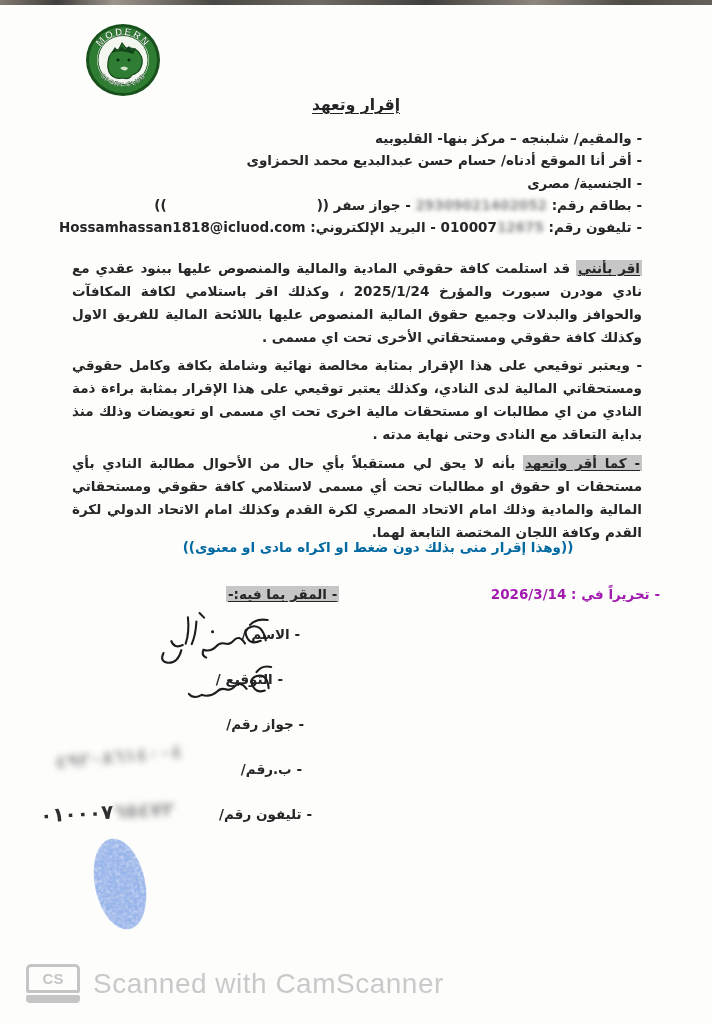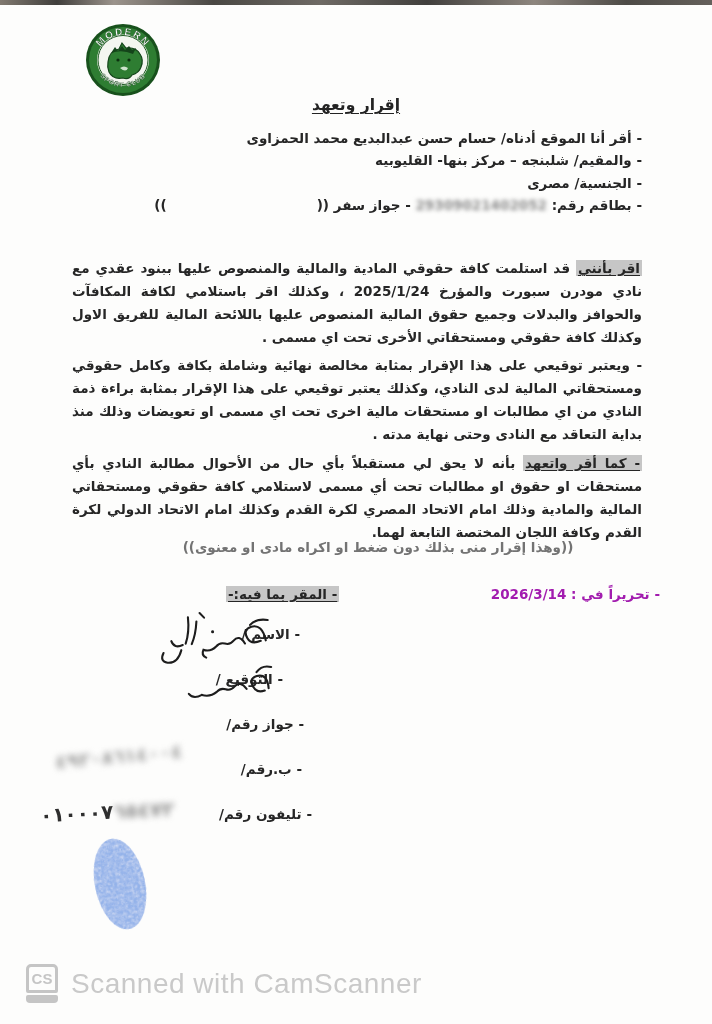--- a/index.html
+++ b/index.html
@@ -26,21 +26,21 @@
   .phone-run,.num-run{unicode-bidi:isolate;}
 
   .para{position:absolute;right:70px;left:72px;text-align:justify;text-align-last:right;
     font-size:13.5px;font-weight:700;color:#262626;line-height:23px;}
   .p1{top:257px;}
   .p2{top:354px;}
   .p3{top:452px;}
   .hl{background:#c6c6c6;text-decoration:underline;text-underline-offset:2px;padding:0 2px;}
 
   .no-coercion{position:absolute;top:539px;left:0;right:0;text-align:center;
-    font-size:13.5px;font-weight:700;color:#737373;padding-left:44px;}
+    font-size:13.5px;font-weight:700;color:#0369a1;padding-left:44px;}
 
   .date-label{position:absolute;top:586px;right:52px;font-size:13.5px;font-weight:700;color:#a21caf;margin-left:12px;}
   .ack-label{position:absolute;top:586px;left:178px;font-size:13.5px;font-weight:700;color:#262626;margin-left:48px;}
 
   .sig-label{position:absolute;font-size:13.5px;font-weight:700;color:#262626;white-space:nowrap;}
   .lbl-name{top:626px;right:412px;}
   .lbl-sign{top:671px;right:429px;}
   .lbl-passport{top:716px;right:408px;}
   .lbl-idno{top:761px;right:410px;}
   .lbl-phone{top:806px;right:400px;}
@@ -51,21 +51,21 @@
 
   .hand-idno{position:absolute;left:55px;top:745px;transform:rotate(-5deg);
     font-size:19px;font-weight:700;color:#9a9a9a;letter-spacing:4px;filter:blur(3px);direction:ltr;}
   .hand-phone{position:absolute;left:40px;top:800px;transform:rotate(-3deg);
     font-size:20px;font-weight:700;color:#2e2e2e;letter-spacing:7px;direction:ltr;white-space:nowrap;}
   .hand-phone .redacted{filter:blur(3px);color:#8d8d8d;letter-spacing:3px;}
 
   .fingerprint{position:absolute;left:80px;top:826px;}
 
   .cs-footer{position:absolute;left:26px;top:964px;display:flex;align-items:center;gap:13px;}
-  .cs-badge{width:32px;height:40px;display:flex;flex-direction:column;align-items:stretch;}
+  .cs-badge{width:54px;height:40px;display:flex;flex-direction:column;align-items:stretch;}
   .cs-box{height:23px;border:3px solid #c5c5c5;border-radius:5px 5px 2px 2px;
     display:flex;align-items:center;justify-content:center;
     font-family:"Liberation Sans",sans-serif;font-weight:700;font-size:15px;color:#c5c5c5;}
   .cs-base{height:8px;margin-top:2px;background:#c5c5c5;border-radius:2px 2px 4px 4px;}
   .cs-text{font-family:"Liberation Sans",sans-serif;font-size:28px;color:#c9c9c9;letter-spacing:.5px;}
 </style>
 </head>
 <body>
 
 <div class="page">
@@ -93,28 +93,34 @@
       <textPath href="#arcTop" startOffset="50%" text-anchor="middle">MODERN</textPath>
     </text>
     <text font-family="Liberation Sans, sans-serif" font-size="6.5" font-weight="bold" fill="#ffffff" stroke="#0f3d13" stroke-width="0.3" letter-spacing="1">
       <textPath href="#arcBot" startOffset="50%" text-anchor="middle">SPORT CLUB</textPath>
     </text>
   </svg>
 
   <div class="doc-title rtl">إقرار وتعهد</div>
 
   <div class="intro rtl">
+    <div class="line">- والمقيم/ شلبنجه – مركز بنها- القليوبيه</div>
     <div class="line">- أقر أنا الموقع أدناه/ حسام حسن عبدالبديع محمد الحمزاوى</div>
-    <div class="line">- والمقيم/ شلبنجه – مركز بنها- القليوبيه</div>
     <div class="line">- الجنسية/ مصرى</div>
     <div class="line">
       <span>- بطاقم رقم:</span>
       <span class="num-run" dir="ltr"><span class="redacted">29309021402052</span></span>
       <span>- جواز سفر</span>
       <span dir="ltr"><span>((</span><span class="paren-gap"></span><span>))</span></span>
+    </div>
+    <div class="line">
+      <span>- تليفون رقم:</span>
+      <span class="phone-run" dir="ltr"><span>010007</span><span class="redacted">12675</span></span>
+      <span>- البريد الإلكتروني:</span>
+      <span dir="ltr">Hossamhassan1818@icluod.com</span>
     </div>
   </div>
 
   <div class="para rtl p1">
     <span class="hl">اقر بأنني</span><span> قد استلمت كافة حقوقي المادية والمالية والمنصوص عليها ببنود عقدي مع نادي مودرن سبورت والمؤرخ 2025/1/24 ، وكذلك اقر باستلامي لكافة المكافآت والحوافز والبدلات وجميع حقوق المالية المنصوص عليها باللائحة المالية للفريق الاول وكذلك كافة حقوقي ومستحقاتي الأخرى تحت اي مسمى .</span>
   </div>
 
   <div class="para rtl p2">- ويعتبر توقيعي على هذا الإقرار بمثابة مخالصة نهائية وشاملة بكافة وكامل حقوقي ومستحقاتي المالية لدى النادي، وكذلك يعتبر توقيعي على هذا الإقرار بمثابة براءة ذمة النادي من اي مطالبات او مستحقات مالية اخرى تحت اي مسمى او تعويضات وذلك منذ بداية التعاقد مع النادى وحتى نهاية مدته .</div>
 
   <div class="para rtl p3">

